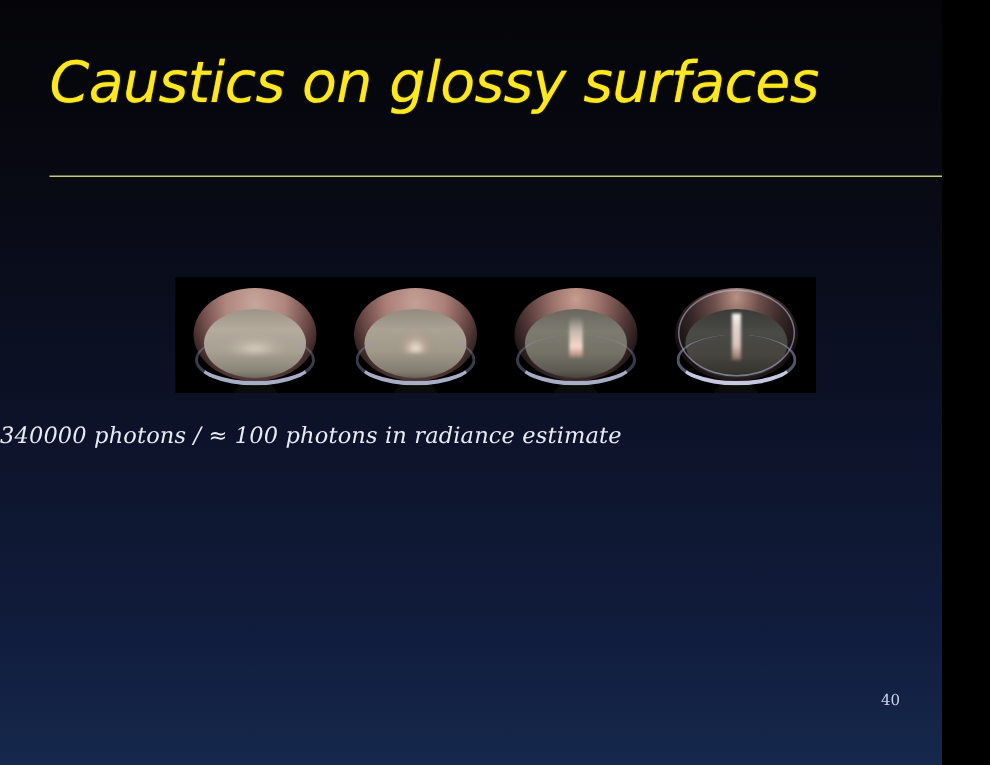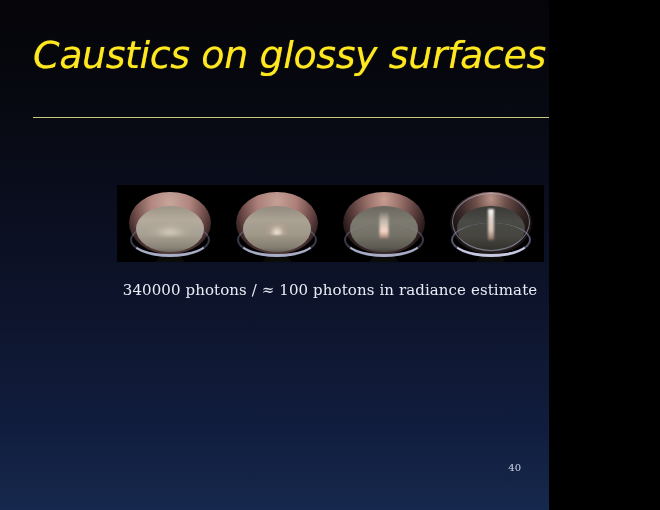--- a/index.html
+++ b/index.html
@@ -6,21 +6,21 @@
     margin: 0;
     padding: 0;
     background: #000;
   }
   body {
     font-family: "DejaVu Serif", serif;
   }
 
   #slide {
     position: relative;
-    width: 549px;
+    width: 628px;
     height: 510px;
     overflow: hidden;
     background: linear-gradient(to bottom,
                 #050509 0%,
                 #06070d 12%,
                 #080a14 25%,
                 #0a0e1e 40%,
                 #0c1228 55%,
                 #0f1833 70%,
                 #111d3e 84%,
@@ -222,26 +222,26 @@
     border: 1px solid rgba(186,190,224,0.55);
     box-sizing: border-box;
   }
 
   
   #caption {
     position: absolute;
     left: 0;
     top: 281px;
     width: 660px;
-    text-align: center;
     color: #e9ecf4;
     font-family: "DejaVu Serif", serif;
     font-size: 15px;
     letter-spacing: 0.1px;
     white-space: nowrap;
+    font-style: italic;
   }
 
   
   #footer-text {
     position: absolute;
     left: 44px;
     top: 462px;
     color: #ccd4e6;
     font-family: "DejaVu Serif", serif;
     font-size: 10px;

